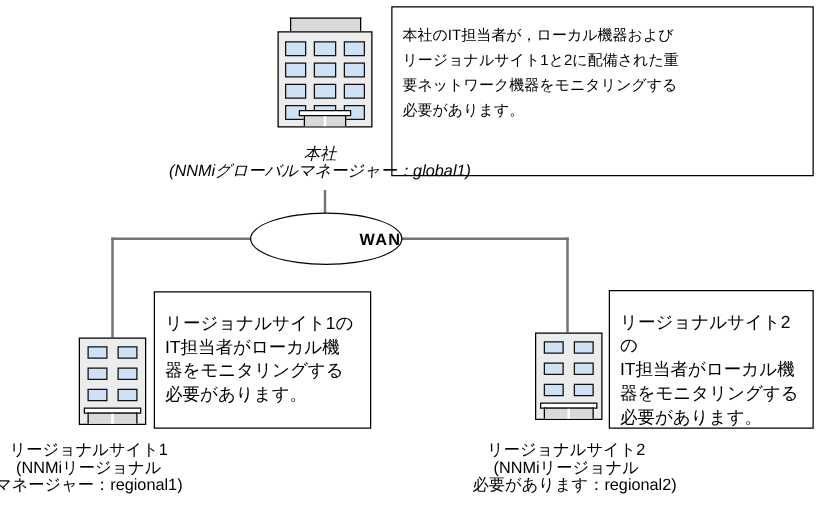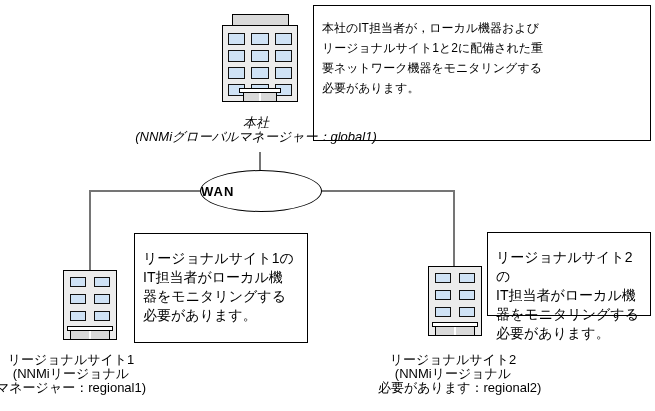--- a/index.html
+++ b/index.html
@@ -15,21 +15,21 @@
   #stub-hq  { left:259px; top:152px; width:2px;  height:20px; }
   #l-horiz  { left:89px;  top:190px; width:113px; height:2px; }
   #l-vert   { left:89px;  top:190px; width:2px;  height:81px; }
   #r-horiz  { left:320px; top:190px; width:135px; height:2px; }
   #r-vert   { left:453px; top:190px; width:2px;  height:78px; }
 
   
   .wan-ellipse {
     position:absolute; left:200px; top:170px; width:122px; height:42px;
     background:#fff; border:1px solid #000; border-radius:50%;
-    display:flex; align-items:center; justify-content:flex-start;
+    display:flex; align-items:center; justify-content:flex-end;
     font-size:13px; font-weight:bold; letter-spacing:1px;
   }
 
   
   .building { position:absolute; }
   .roof {
     margin:0 auto; width:57px; height:11px;
     background:#d9d9d9; border:1px solid #000; border-bottom:none;
   }
   .bld-body {
@@ -61,22 +61,22 @@
   #bld-hq { left:222px; top:14px; width:76px; }
   #bld-s1 { left:63px;  top:270px; width:54px; }
   #bld-s2 { left:428px; top:266px; width:54px; }
 
   
   .note-box {
     position:absolute; background:#fff; border:1px solid #000;
     white-space:pre-line; color:#000;
   }
   #note-hq { left:313px; top:5px;  width:338px; height:136px; padding:12px 6px 0 8px; font-size:12px; line-height:20px; }
-  #note-s1 { left:134px; top:233px; width:174px; height:110px; padding:15px 4px 0 8px; font-size:14px; line-height:19px; }
-  #note-s2 { left:487px; top:232px; width:164px; height:84px; padding:15px 4px 0 8px; font-size:14px; line-height:19px; }
+  #note-s1 { left:123px; top:233px; width:174px; height:110px; padding:15px 4px 0 8px; font-size:14px; line-height:19px; }
+  #note-s2 { left:487px; top:232px; width:164px; height:111px; padding:15px 4px 0 8px; font-size:14px; line-height:19px; }
 
   
   .caption {
     position:absolute; text-align:center; white-space:pre;
     font-size:13px; line-height:14px; color:#000;
   }
   #cap-hq { left:106px; top:116px; width:300px;font-style:italic; }
   #cap-s1 { left:-4px;  top:353px; width:150px; }
   #cap-s2 { left:378px; top:353px; width:150px; }
 </style>

